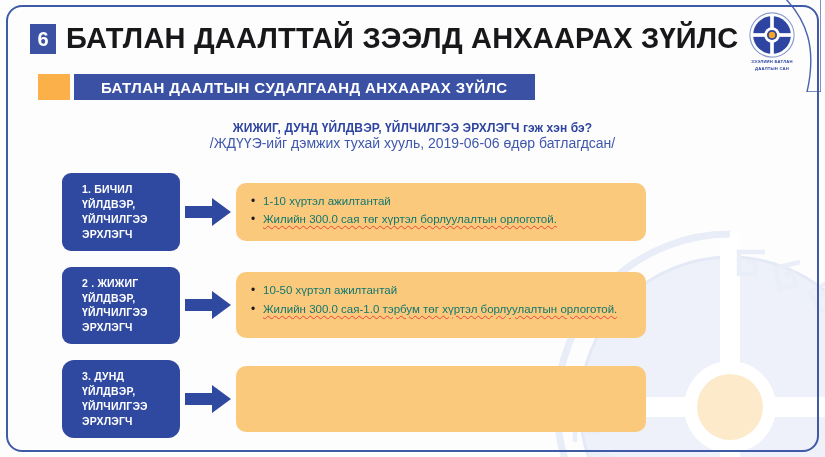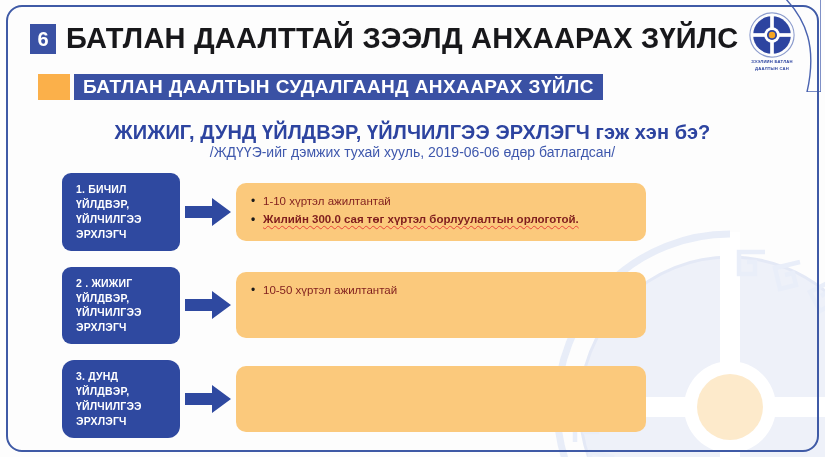--- a/index.html
+++ b/index.html
@@ -81,41 +81,41 @@
     height: 26px;
     z-index: 3;
   }
   .subbar-swatch {
     width: 32px;
     background: #fbb04a;
   }
   .subbar-band {
     background: #3a51a4;
     color: #ffffff;
-    font-size: 19px;
+    font-size: 15px;
     font-weight: bold;
     letter-spacing: 0.4px;
     display: flex;
     align-items: center;
-    padding: 0 9px;
+    padding: 0 27px;
     margin-left: 4px;
     white-space: nowrap;
   }
 
   
   .heading {
     position: absolute;
     top: 121px;
     left: 0;
     width: 825px;
     text-align: center;
     z-index: 3;
   }
   .heading-main {
-    font-size: 20px;
+    font-size: 12px;
     font-weight: bold;
     color: #2d44a0;
     letter-spacing: 0.1px;
   }
   .heading-sub {
     margin-top: 0;
     font-size: 14px;
     color: #3f58ad;
   }
 
@@ -137,21 +137,21 @@
 
   .cat-box {
     width: 118px;
     min-height: 68px;
     background: #2f49a0;
     border-radius: 9px;
     color: #ffffff;
     font-size: 10.5px;
     font-weight: bold;
     line-height: 1.42;
-    padding: 9px 14px;
+    padding: 9px 20px;
     display: flex;
     align-items: center;
     letter-spacing: 0.2px;
     flex: none;
   }
   .cat-box.r1 { min-height: 68px; }
   .cat-box.r2 { min-height: 74px; }
   .cat-box.r3 { min-height: 74px; border-radius: 12px; }
 
   .arrow {
@@ -161,21 +161,21 @@
     justify-content: center;
     align-items: center;
   }
 
   .content-box {
     flex: none;
     width: 410px;
     background: #fbc97c;
     border-radius: 10px;
     padding: 10px 14px 11px 14px;
-    color: #7f1d1d;
+    color: #0f766e;
   }
   .content-box.r1 { min-height: 57px; }
   .content-box.r2 { min-height: 66px; padding-left: 14px; }
   .content-box.r3 { min-height: 66px; }
 
   .bullet {
     position: relative;
     padding-left: 13px;
     font-size: 11.5px;
     line-height: 1.5;
@@ -183,21 +183,21 @@
   }
   .bullet::before {
     content: "\2022";
     position: absolute;
     left: 1px;
     top: -1px;
     font-size: 12px;
     color: #1a1a1a;
   }
   .bullet.bold {
-    font-weight: bold;
+    font-weight: normal;
   }
   .bullet.just {
     text-align: justify;
   }
   
   .sq {
     text-decoration: underline;
     text-decoration-style: wavy;
     text-decoration-color: #e8453c;
     text-decoration-thickness: 1px;
@@ -321,20 +321,23 @@
       <div class="cat-box r2">2 . ЖИЖИГ ҮЙЛДВЭР, ҮЙЛЧИЛГЭЭ ЭРХЛЭГЧ</div>
       <div class="arrow">
         <svg width="46" height="28" viewBox="0 0 46 28">
           <path d="M 0 8 L 27 8 L 27 0 L 46 14 L 27 28 L 27 20 L 0 20 Z" fill="#2f49a0"></path>
         </svg>
       </div>
       <div class="content-box r2">
         <div class="bullet">
           <span>10-50 хүртэл ажилтантай</span>
         </div>
+        <div class="bullet bold just">
+          <span class="sq">Жилийн 300.0 сая-1.0 тэрбум төг хүртэл борлуулалтын орлоготой.</span>
+        </div>
       </div>
     </div>
 
     <div class="row">
       <div class="cat-box r3">3.  ДУНД ҮЙЛДВЭР, ҮЙЛЧИЛГЭЭ ЭРХЛЭГЧ</div>
       <div class="arrow">
         <svg width="46" height="28" viewBox="0 0 46 28">
           <path d="M 0 8 L 27 8 L 27 0 L 46 14 L 27 28 L 27 20 L 0 20 Z" fill="#2f49a0"></path>
         </svg>
       </div>

